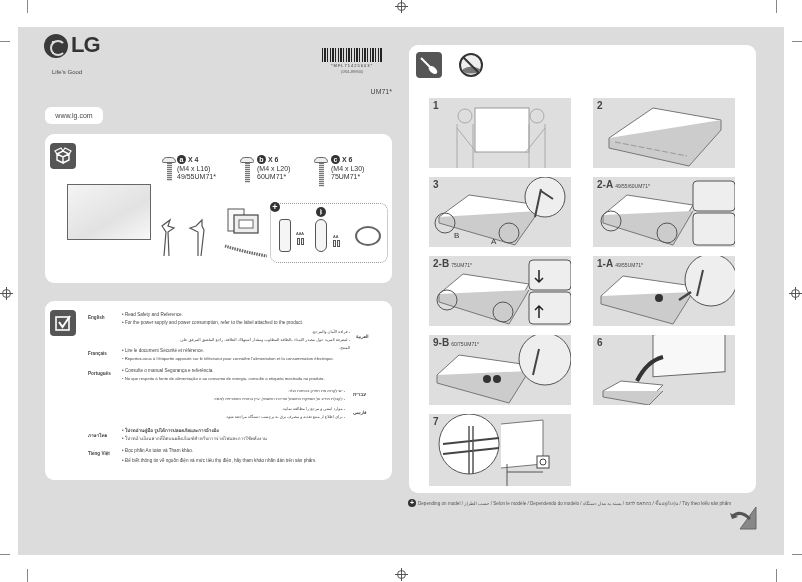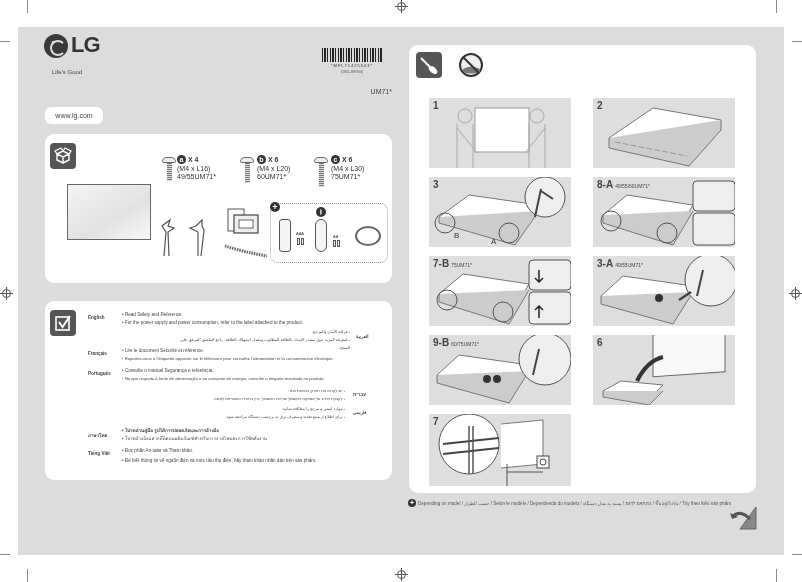--- a/index.html
+++ b/index.html
@@ -278,47 +278,47 @@
       <circle cx="16" cy="46" r="10" fill="none" stroke="#555"></circle>
       <circle cx="80" cy="56" r="10" fill="none" stroke="#555"></circle>
       <circle cx="116" cy="20" r="20" fill="#eee" stroke="#555"></circle>
       <path d="M112 12 L106 40 M112 14 L124 22" stroke="#444" stroke-width="2"></path>
     </svg>
   <span style="position:absolute;left:25px;top:54px;font-size:8px;color:#333;">B</span>
   <span style="position:absolute;left:62px;top:60px;font-size:8px;color:#333;">A</span>
 </div>
 
 <div class="step" style="left:593px;top:177px;">
-  <span class="step-num"><span>8-A</span><span class="step-sub">49/55/60UM71*</span></span>
+  <span class="step-num"><span>2-A</span><span class="step-sub">49/55/60UM71*</span></span>
   <svg width="142" height="70" viewBox="0 0 142 70">
       <path d="M10 38 L34 18 L100 28 L80 62 Z" fill="#fff" stroke="#777"></path>
       <path d="M10 38 L10 46 L80 68 L100 34" fill="#ccc" stroke="#777"></path>
       <circle cx="18" cy="44" r="10" fill="none" stroke="#555"></circle>
       <circle cx="74" cy="56" r="10" fill="none" stroke="#555"></circle>
       <rect x="100" y="4" width="42" height="30" rx="4" fill="#eee" stroke="#555"></rect>
       <rect x="100" y="36" width="42" height="32" rx="4" fill="#eee" stroke="#555"></rect>
     </svg>
 </div>
 
 <div class="step" style="left:429px;top:256px;">
-  <span class="step-num"><span>7-B</span><span class="step-sub">75UM71*</span></span>
+  <span class="step-num"><span>2-B</span><span class="step-sub">75UM71*</span></span>
   <svg width="142" height="70" viewBox="0 0 142 70">
       <path d="M10 38 L34 18 L100 28 L80 62 Z" fill="#fff" stroke="#777"></path>
       <path d="M10 38 L10 46 L80 68 L100 34" fill="#ccc" stroke="#777"></path>
       <circle cx="18" cy="44" r="10" fill="none" stroke="#555"></circle>
       <circle cx="74" cy="56" r="10" fill="none" stroke="#555"></circle>
       <rect x="100" y="4" width="42" height="30" rx="4" fill="#eee" stroke="#555"></rect>
       <rect x="100" y="36" width="42" height="32" rx="4" fill="#eee" stroke="#555"></rect>
       <path d="M110 14 L110 26 M106 22 L110 26 L114 22" stroke="#222" stroke-width="1.5" fill="none"></path>
       <path d="M110 62 L110 50 M106 54 L110 50 L114 54" stroke="#222" stroke-width="1.5" fill="none"></path>
     </svg>
 </div>
 
 <div class="step" style="left:593px;top:256px;">
-  <span class="step-num"><span>3-A</span><span class="step-sub">49/55UM71*</span></span>
+  <span class="step-num"><span>1-A</span><span class="step-sub">49/55UM71*</span></span>
   <svg width="142" height="70" viewBox="0 0 142 70">
       <path d="M8 40 L30 20 L100 30 L80 62 Z" fill="#fff" stroke="#777"></path>
       <path d="M8 40 L8 48 L80 68 L100 36" fill="#ccc" stroke="#777"></path>
       <circle cx="118" cy="24" r="26" fill="#eee" stroke="#555"></circle>
       <path d="M110 14 L104 40" stroke="#444" stroke-width="2"></path>
       <path d="M86 44 L98 36" stroke="#444" stroke-width="2.5"></path>
       <circle cx="66" cy="42" r="4" fill="#333"></circle>
     </svg>
 </div>
 

